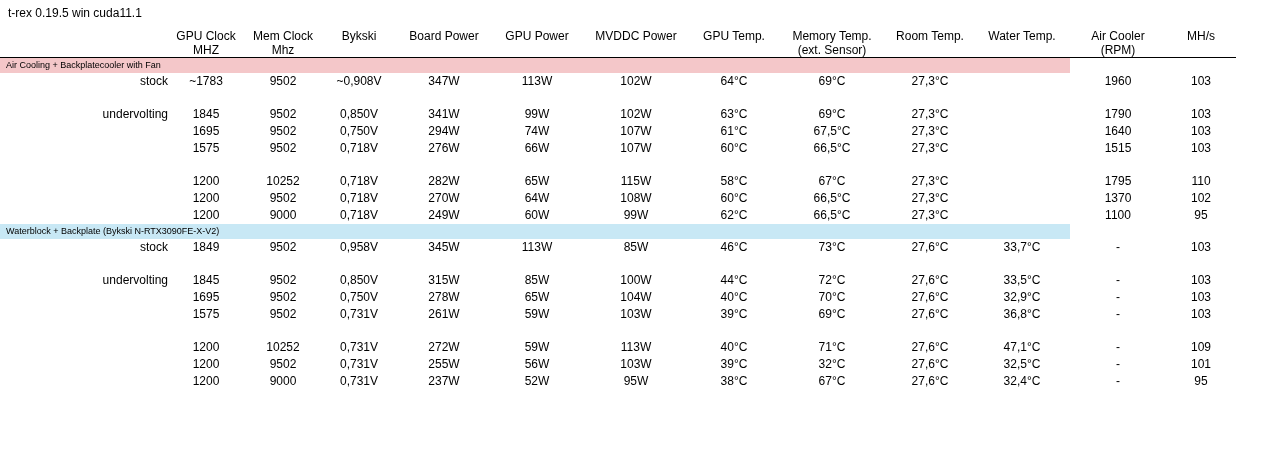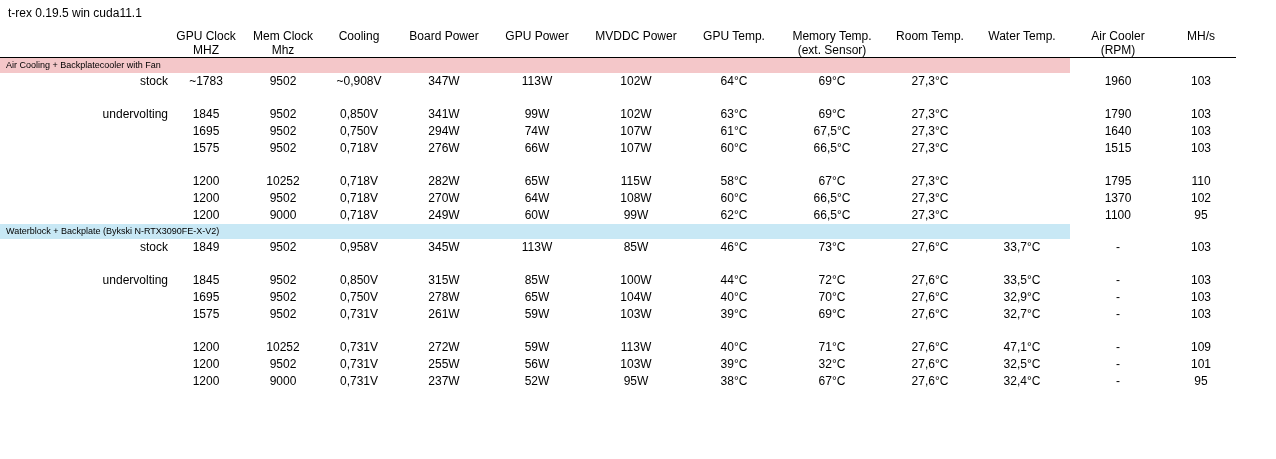--- a/index.html
+++ b/index.html
@@ -112,21 +112,21 @@
     <tr>
       <th class="blank"></th>
       <th>
         <div>GPU Clock</div>
         <div>MHZ</div>
       </th>
       <th>
         <div>Mem Clock</div>
         <div>Mhz</div>
       </th>
-      <th>Cooling</th>
+      <th>Bykski</th>
       <th>Board Power</th>
       <th>GPU Power</th>
       <th>MVDDC Power</th>
       <th>GPU Temp.</th>
       <th>
         <div>Memory Temp.</div>
         <div>(ext. Sensor)</div>
       </th>
       <th>Room Temp.</th>
       <th>Water Temp.</th>
@@ -309,21 +309,21 @@
         <td class="label"></td>
         <td>1575</td>
         <td>9502</td>
         <td>0,731V</td>
         <td>261W</td>
         <td>59W</td>
         <td>103W</td>
         <td>39°C</td>
         <td>69°C</td>
         <td>27,6°C</td>
-        <td>32,7°C</td>
+        <td>36,8°C</td>
         <td>-</td>
         <td>103</td>
       </tr>
       <tr class="spacer">
         <td colspan="13">&nbsp;</td>
       </tr>
       <tr class="data">
         <td class="label"></td>
         <td>1200</td>
         <td>10252</td>

